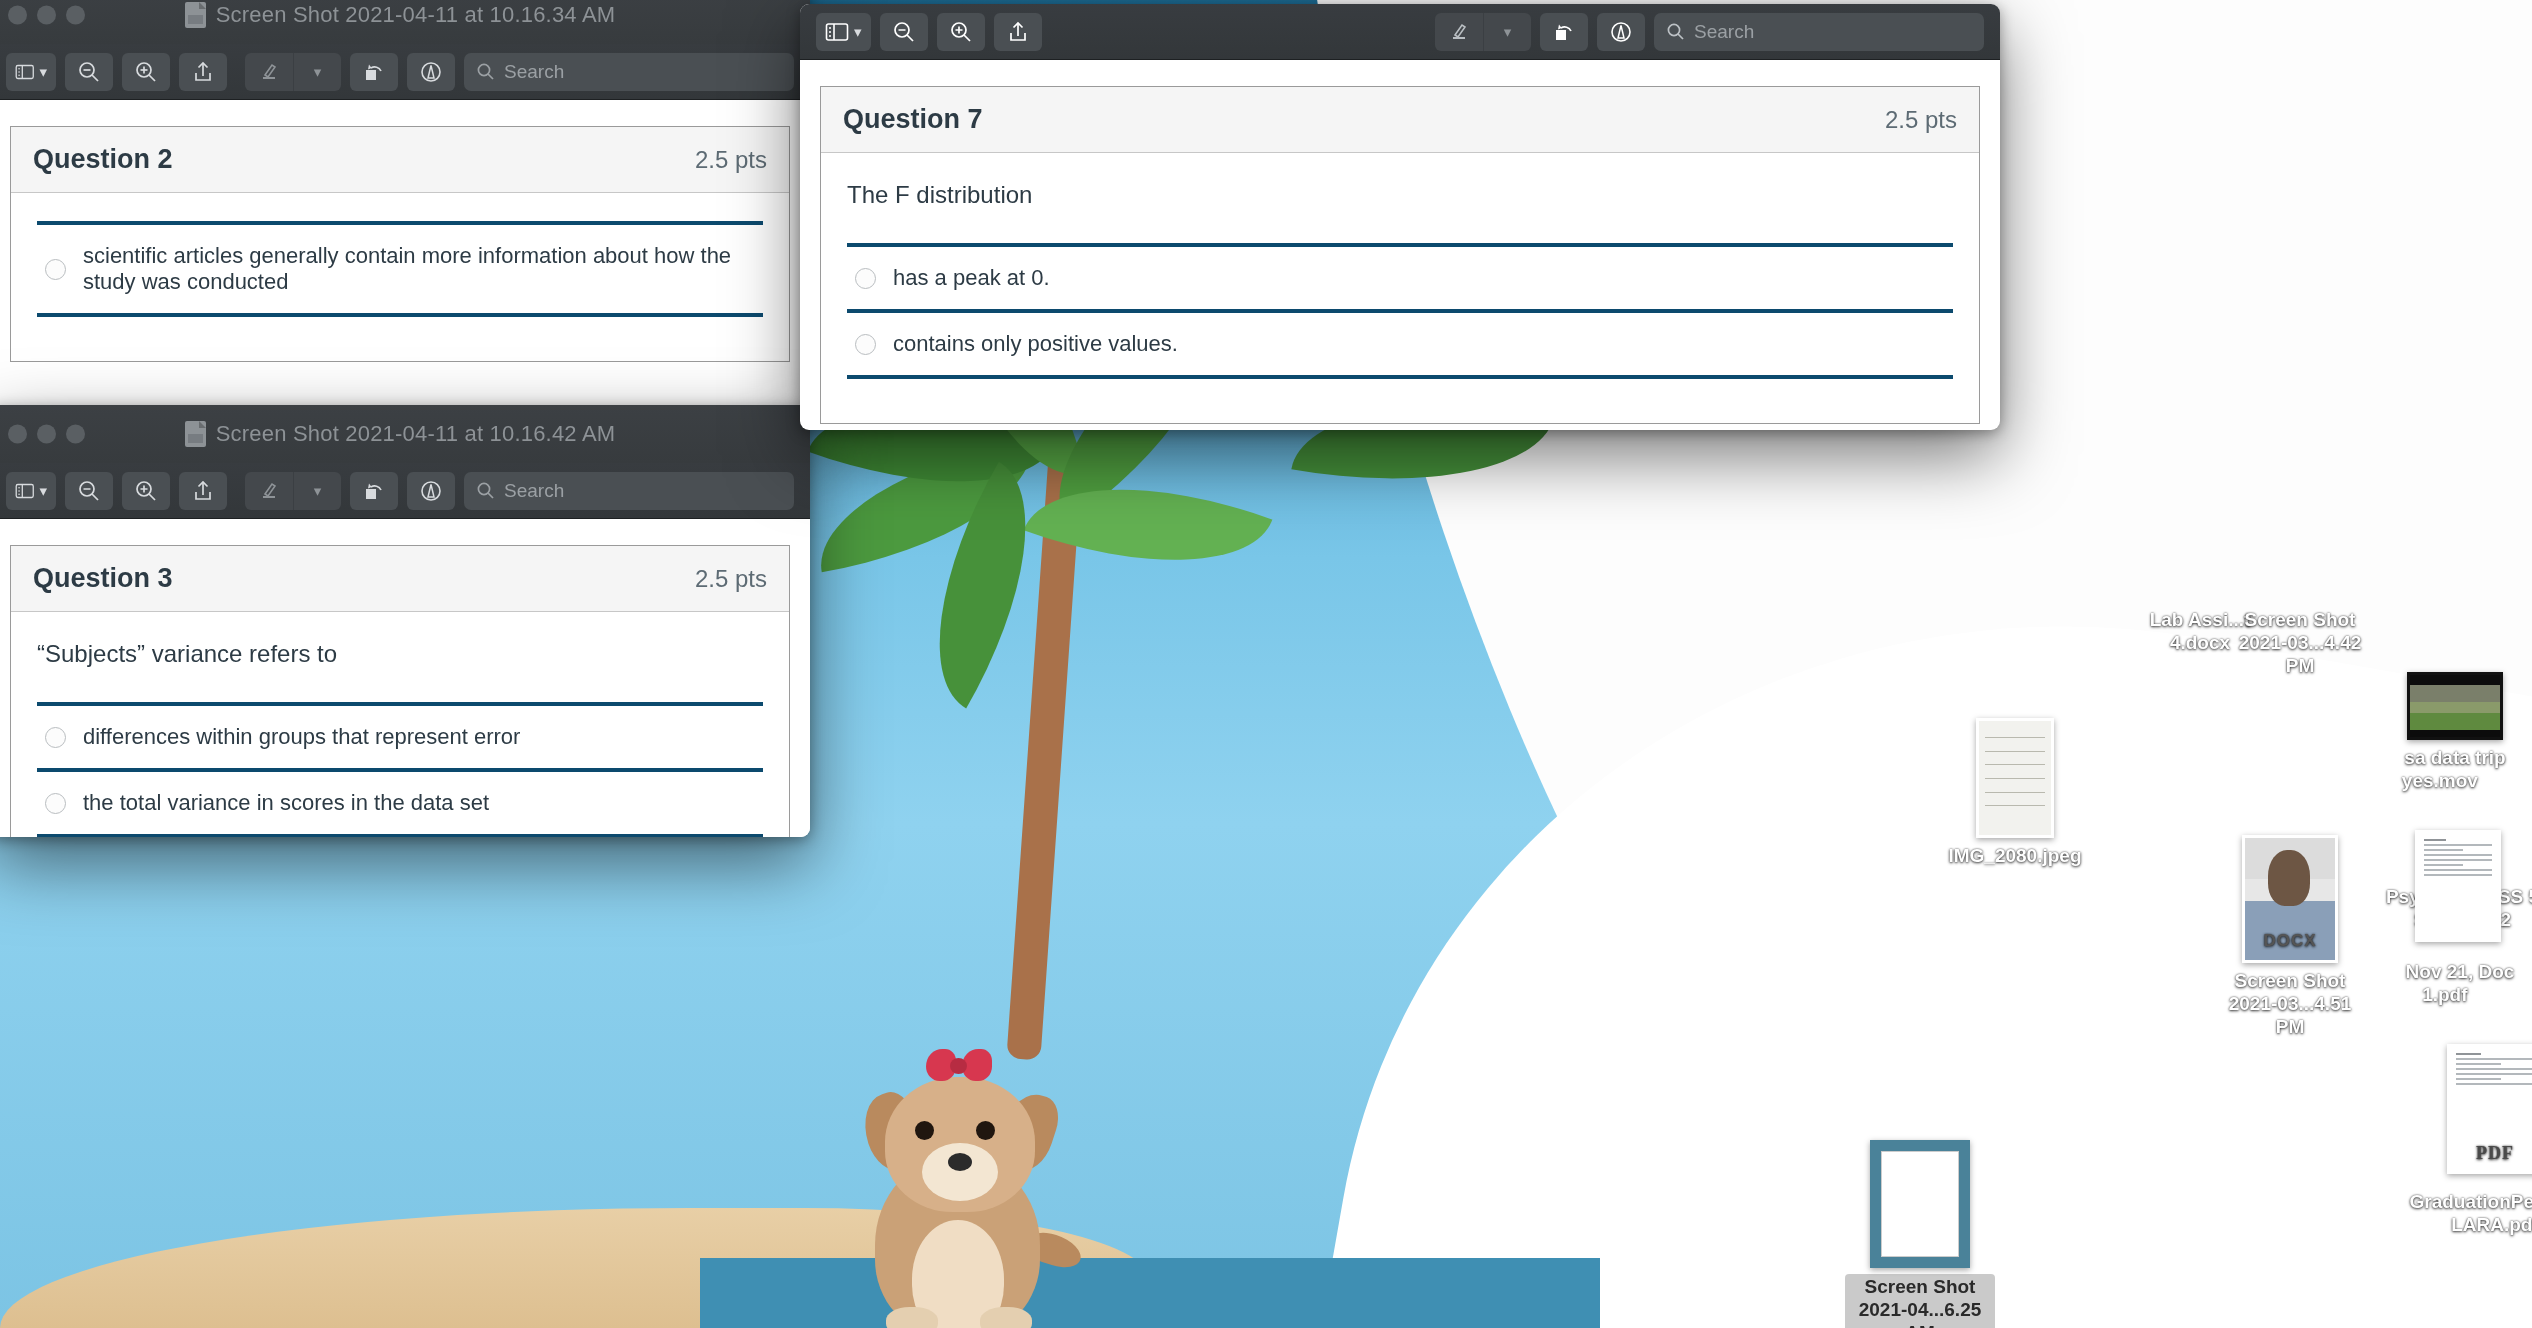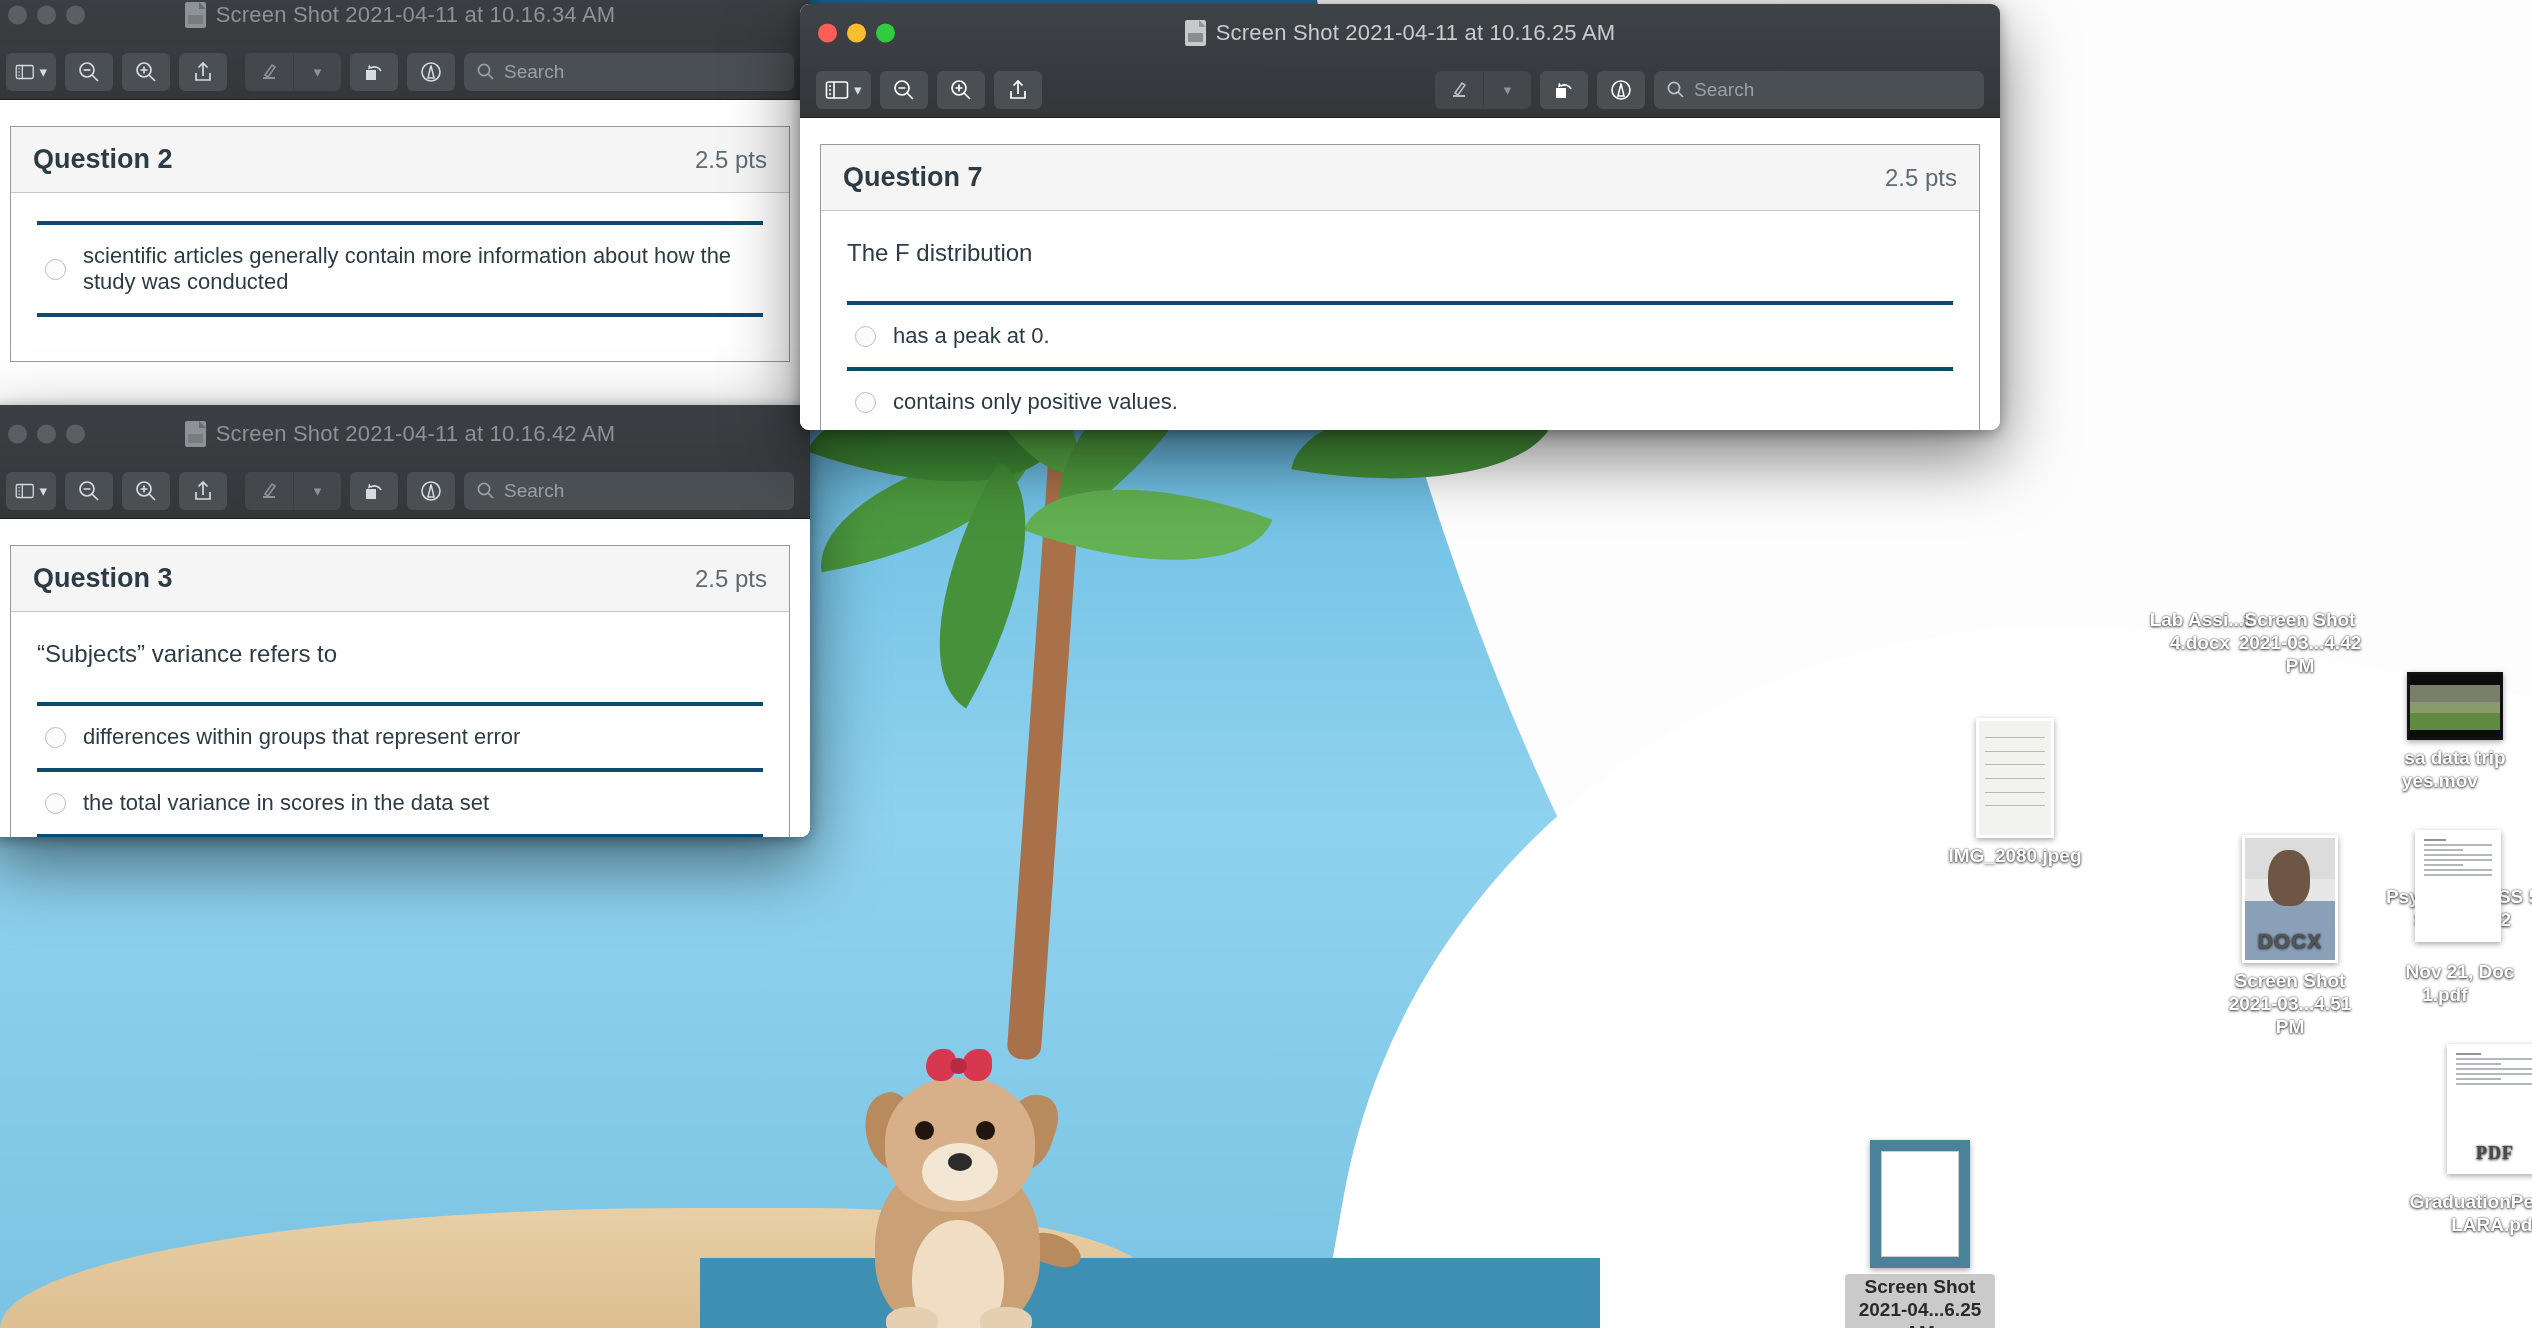--- a/index.html
+++ b/index.html
@@ -119,21 +119,21 @@
   }
   .doc-lines i.s { width: 58%; }
   .doc-lines i.t { width: 32%; background:#6b7076; }
   .pdf-badge {
     position: absolute; left: 50%; bottom: 6px; transform: translateX(-50%);
     font-size: 18px; letter-spacing: 1px; color: #4a4a4a; font-weight: bold;
     font-family: "Liberation Serif", serif;
   }
   .docx-badge {
     position: absolute; left: 50%; bottom: 8px; transform: translateX(-50%);
-    font-size: 21px; letter-spacing: 1px; color: #555; font-weight: bold;
+    font-size: 17px; letter-spacing: 1px; color: #555; font-weight: bold;
   }
   .cloud-dl {
     display: inline-block; margin-left: 5px; opacity: .85; vertical-align: -2px;
   }
   .desk-file.selected .label-sel {
     background: rgba(190,190,190,.82);
     color: #2a2a2a;
     text-shadow: none;
     border-radius: 4px;
     padding: 1px 5px;
@@ -610,31 +610,20 @@
             
           </div>
 
         </div>
       </div>
     </div>
   </div>
 </div>
 
 <div class="window" id="win-q1">
-  <div class="titlebar">
-    <div class="lights">
-      <span class="light red"></span>
-      <span class="light yellow"></span>
-      <span class="light green"></span>
-    </div>
-    <div class="win-title">
-      <span class="doc-ico"></span>
-      <span>Screen Shot 2021-04-11 at 10.16.25 AM</span>
-    </div>
-  </div>
   <div class="toolbar">
     <div class="tb-btn">
       <svg class="tb-svg" width="24" height="20" viewBox="0 0 24 20">
           <rect x="1.5" y="2" width="21" height="16" rx="2" fill="none" stroke="#ffffff" stroke-width="1.6"></rect>
           <line x1="9" y1="2" x2="9" y2="18" stroke="#ffffff" stroke-width="1.6"></line>
           <circle cx="5" cy="6" r="1" fill="#ffffff"></circle>
           <circle cx="5" cy="10" r="1" fill="#ffffff"></circle>
           <circle cx="5" cy="14" r="1" fill="#ffffff"></circle>
         </svg>
       <span class="chev">▾</span>

